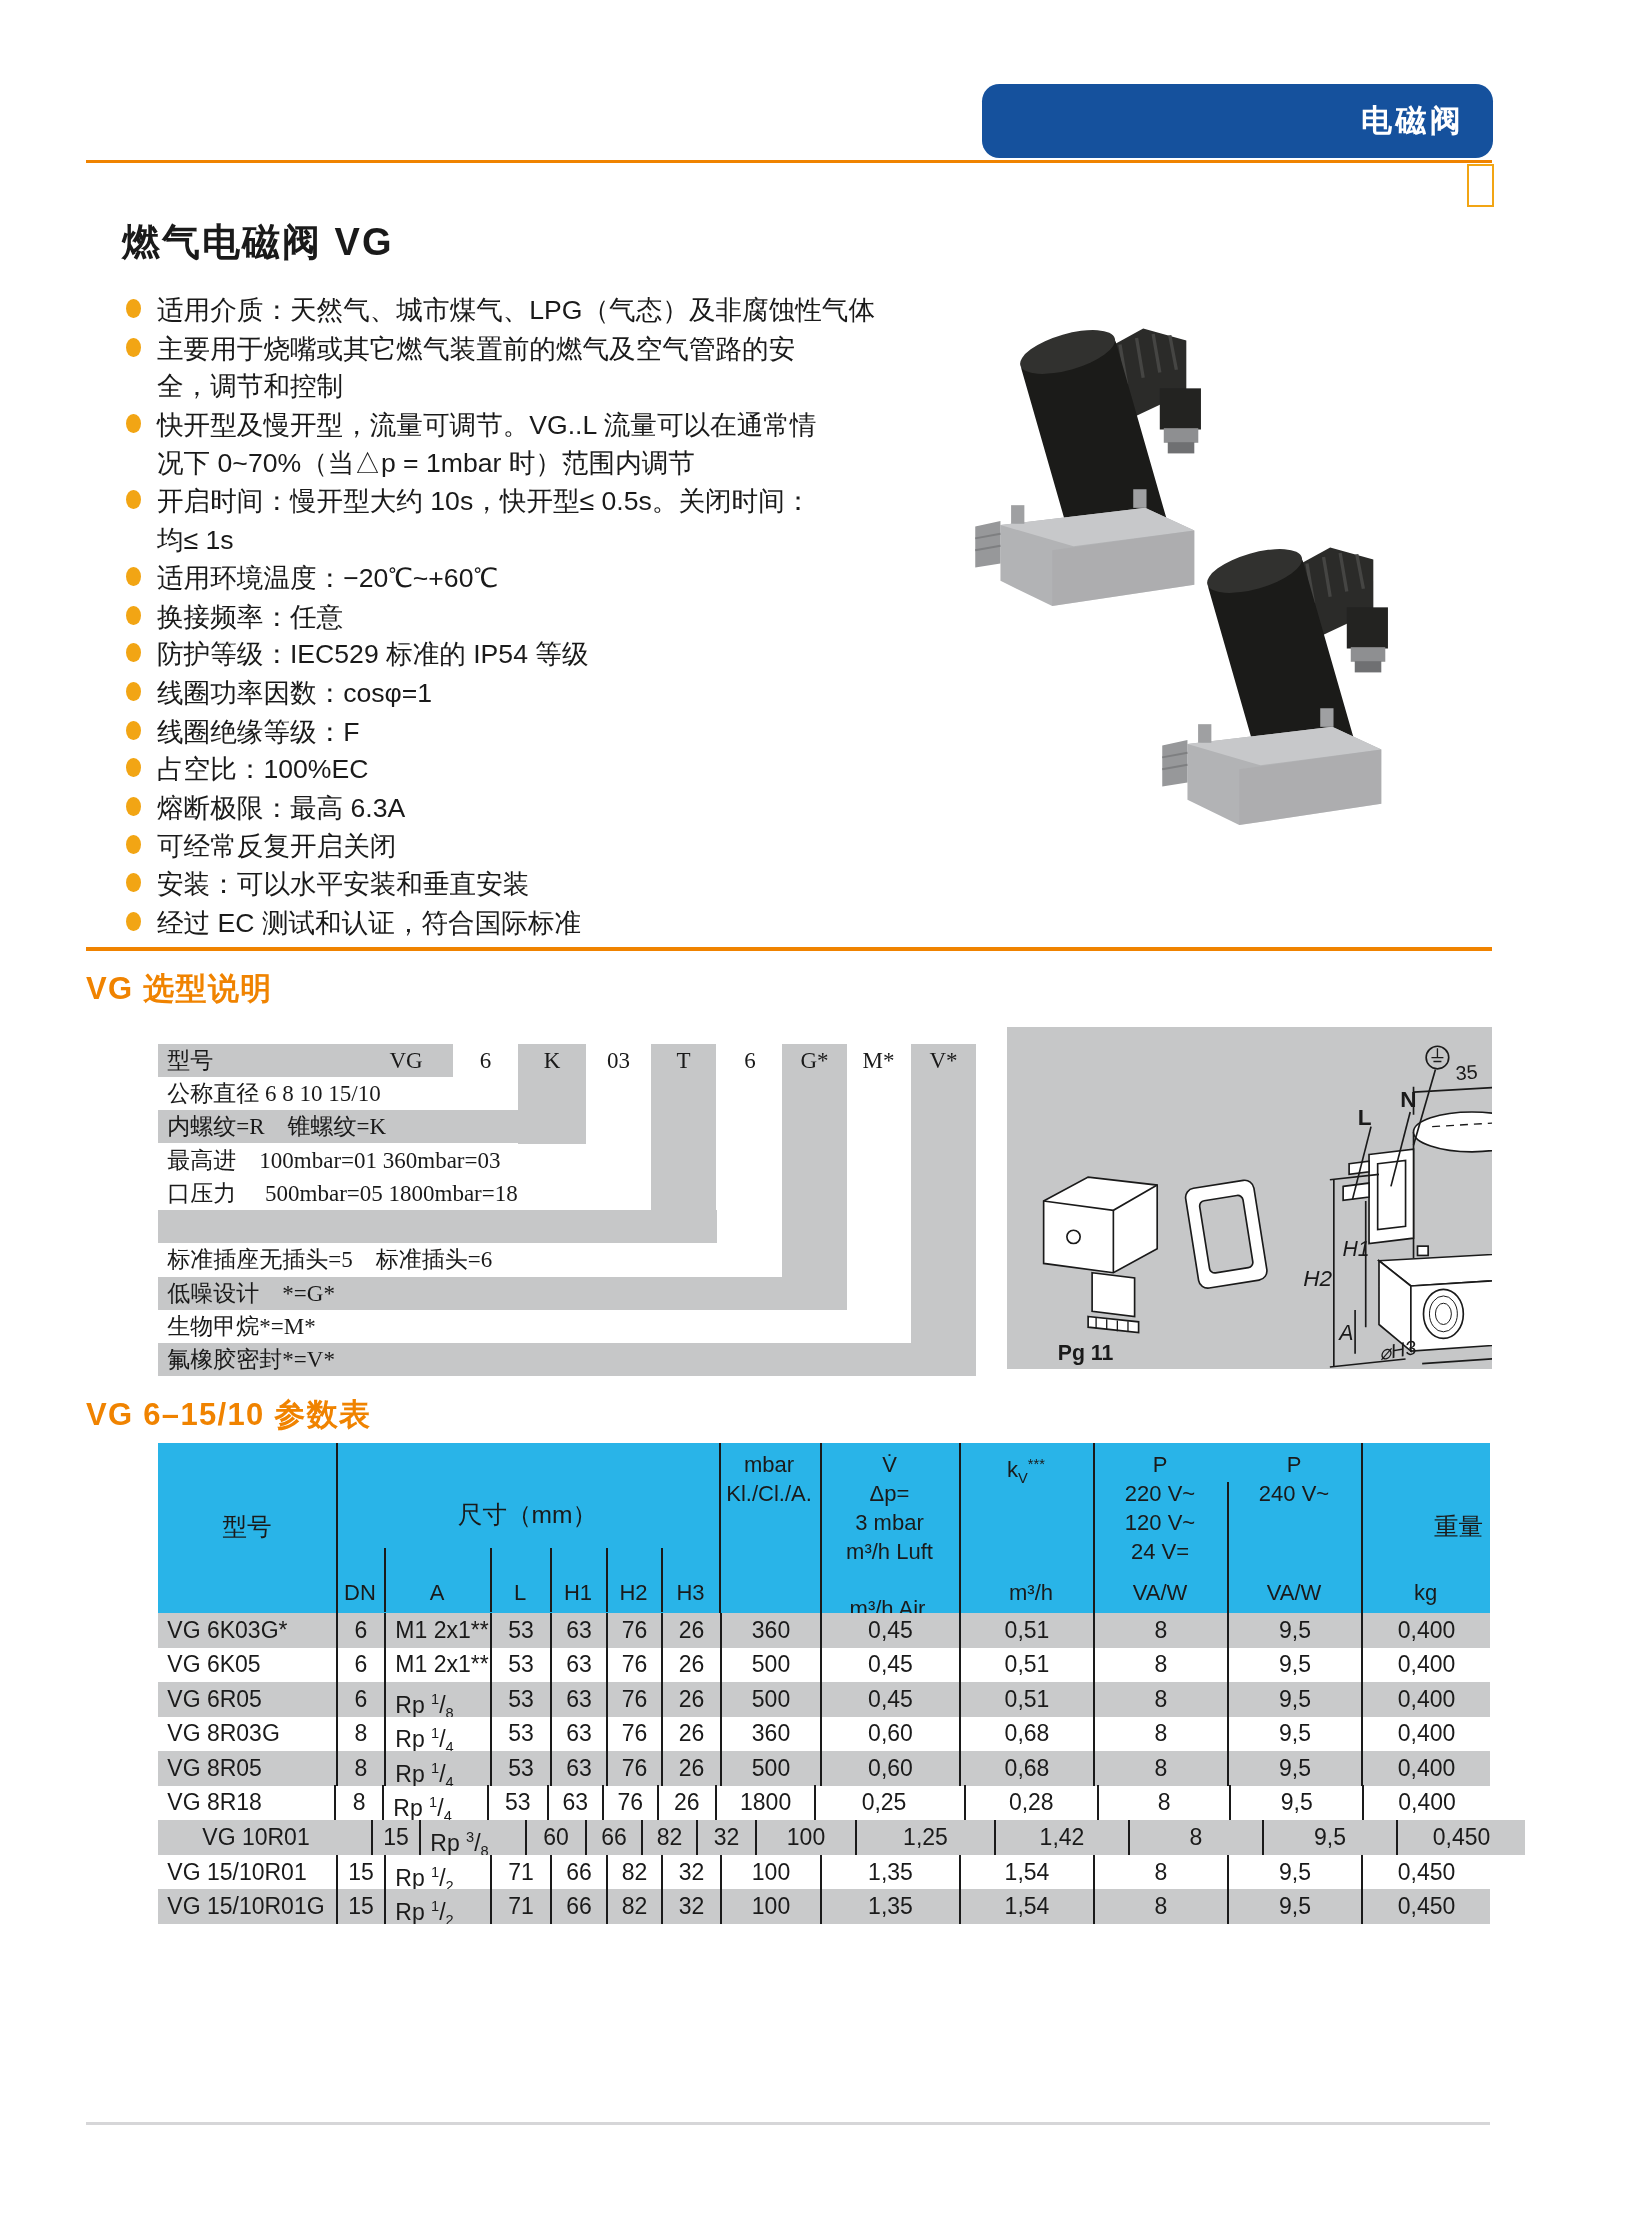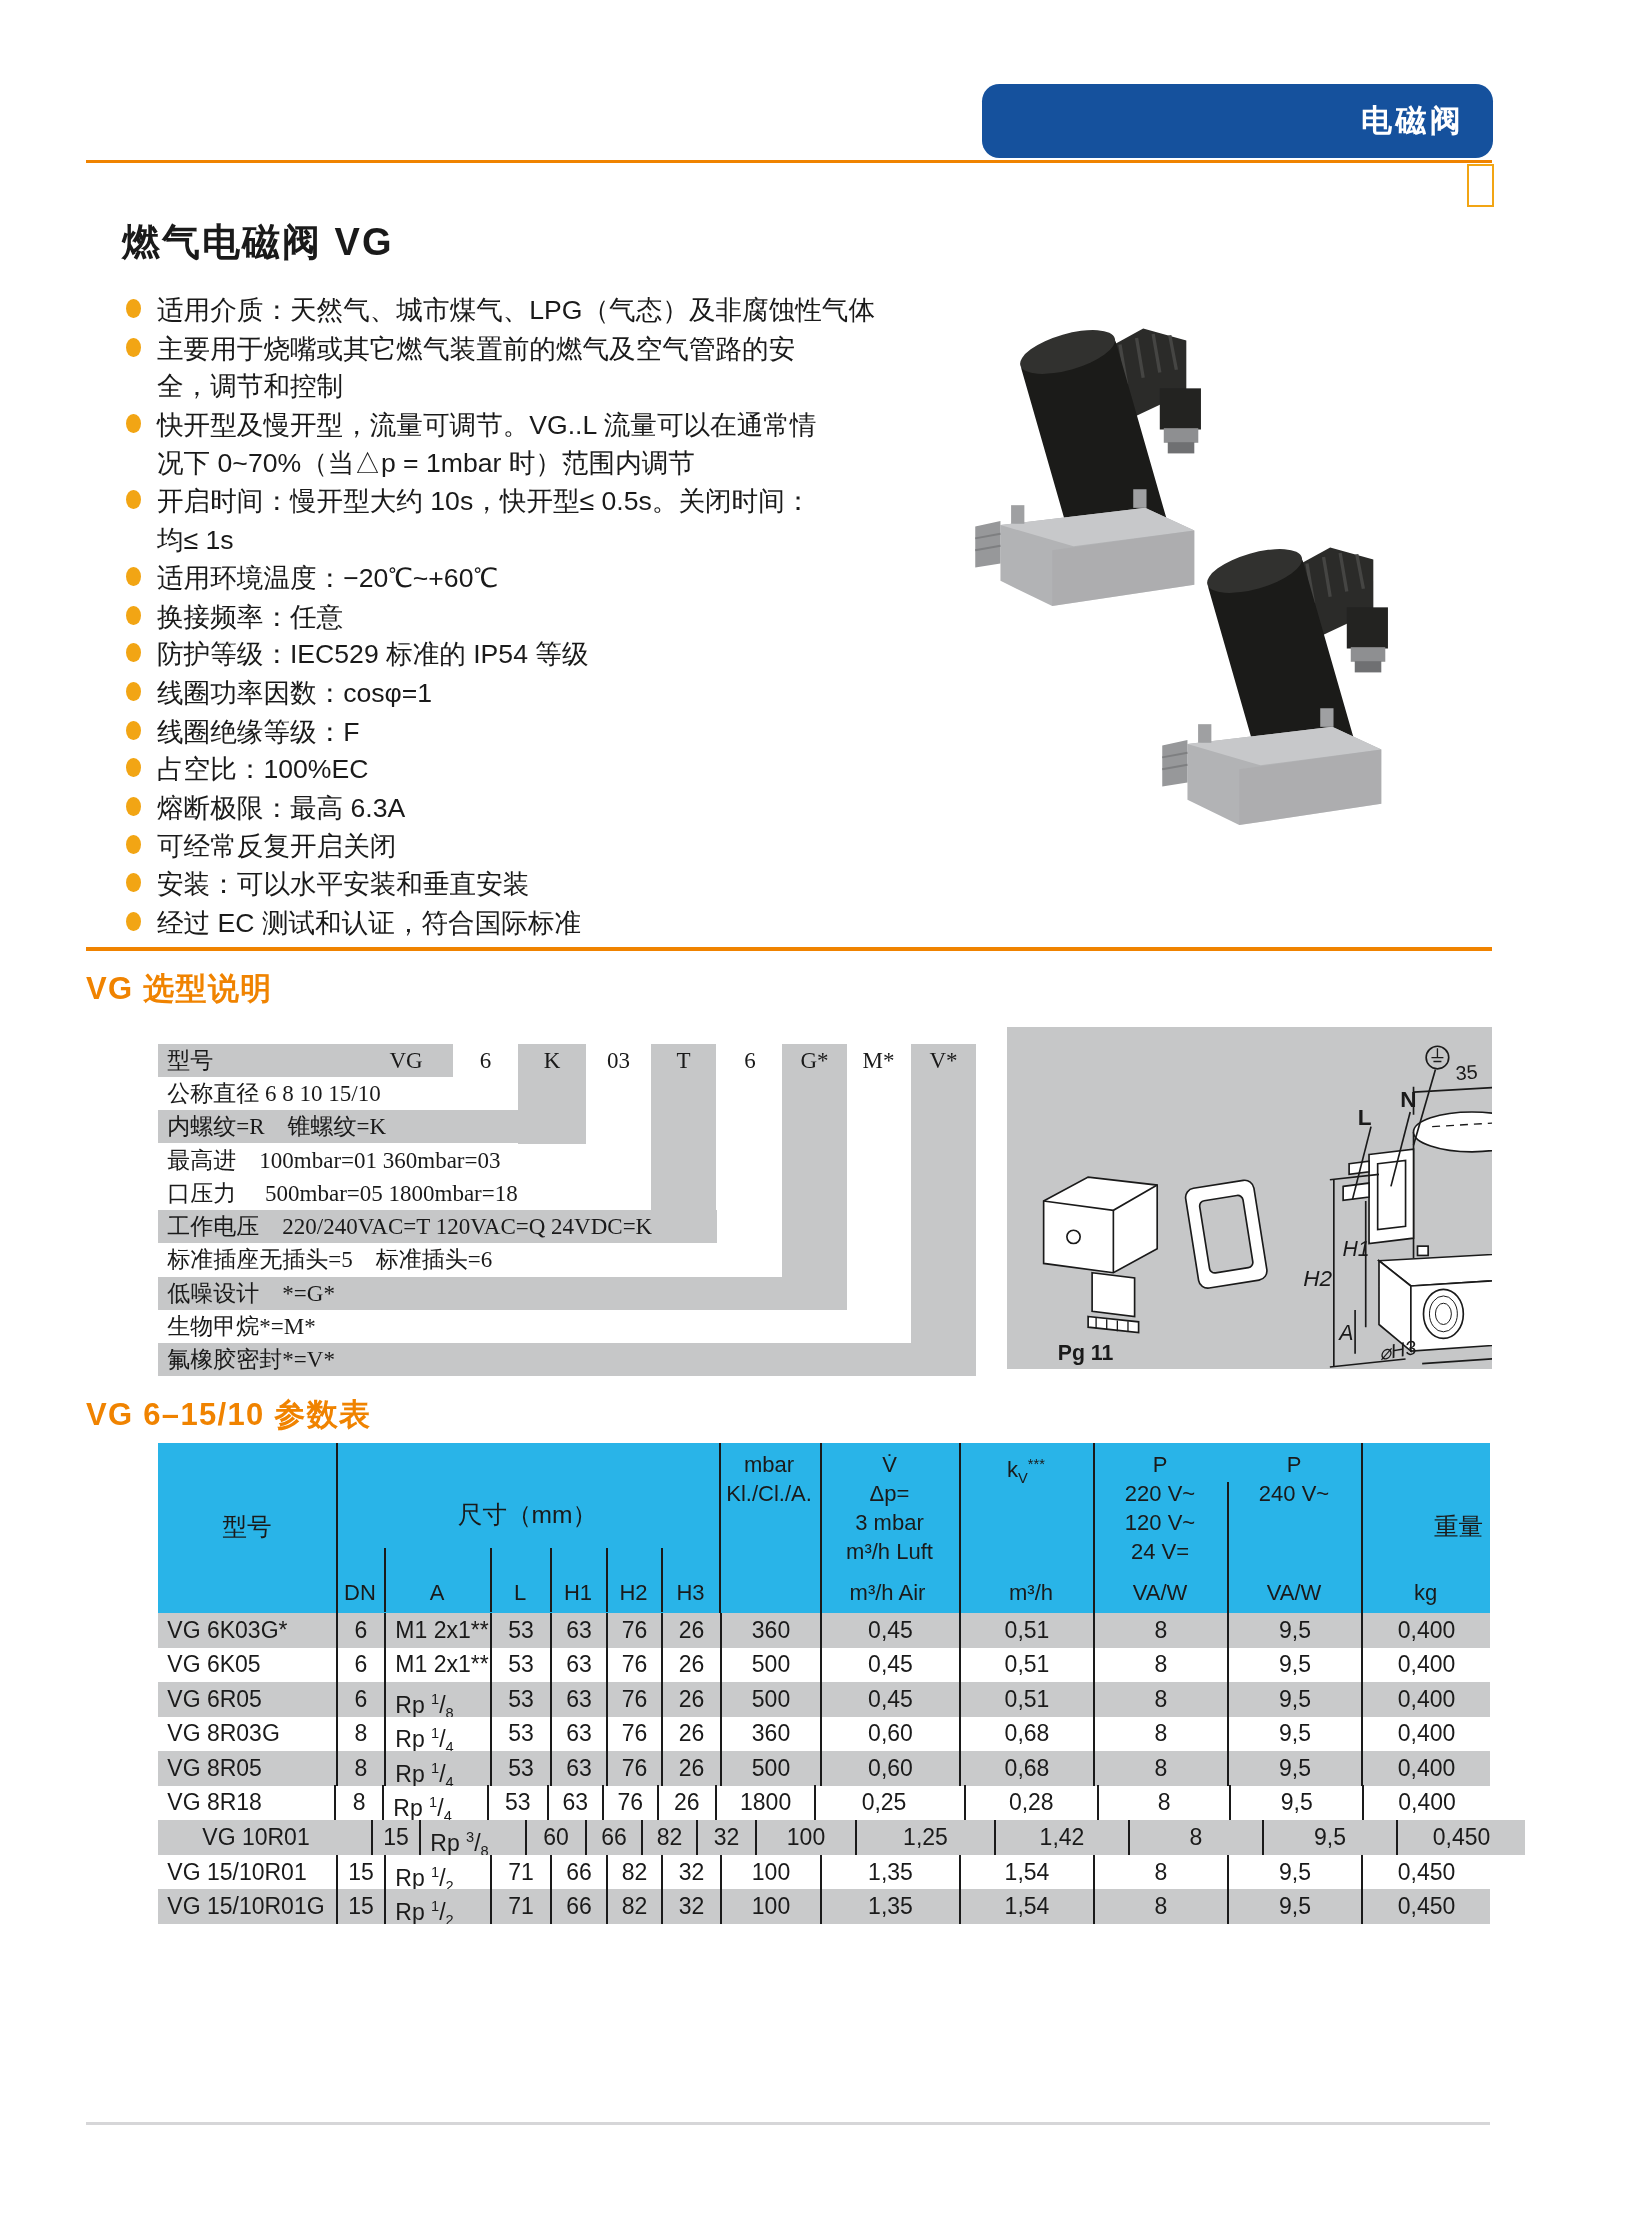--- a/index.html
+++ b/index.html
@@ -185,21 +185,20 @@
       <div class="sel-code" style="left: 428px; top: 0px; width: 65px;">03</div>
       <div class="sel-code" style="left: 493px; top: 0px; width: 65px;">T</div>
       <div class="sel-code" style="left: 559px; top: 0px; width: 66px;">6</div>
       <div class="sel-code" style="left: 624px; top: 0px; width: 65px;">G*</div>
       <div class="sel-code" style="left: 689px; top: 0px; width: 63px;">M*</div>
       <div class="sel-code" style="left: 753px; top: 0px; width: 65px;">V*</div>
       <div class="sel-text" style="top: 33px;">公称直径 6 8 10 15/10</div>
       <div class="sel-text" style="top: 66px;">内螺纹=R　锥螺纹=K</div>
       <div class="sel-text" style="top: 100px;">最高进　100mbar=01 360mbar=03</div>
       <div class="sel-text" style="top: 133px;">口压力　 500mbar=05 1800mbar=18</div>
-      <div class="sel-text" style="top: 166px;">工作电压　220/240VAC=T 120VAC=Q 24VDC=K</div>
       <div class="sel-text" style="top: 199px;">标准插座无插头=5　标准插头=6</div>
       <div class="sel-text" style="top: 233px;">低噪设计　*=G*</div>
       <div class="sel-text" style="top: 266px;">生物甲烷*=M*</div>
       <div class="sel-text" style="top: 299px;">氟橡胶密封*=V*</div>
     </div>
 
   <div id="drawing">
     <svg width="485" height="342" viewBox="0 0 730 515">
       <g stroke="#1a1a1a" stroke-width="2.5" fill="none">
 
@@ -270,21 +269,21 @@
       <div class="hcell" style="left:561px;width:100px;top:6.6px">
         <div>mbar</div>
         <div>Kl./Cl./A.</div>
       </div>
       <div class="hcell" style="left:662px;width:139px;top:6.6px">
         <div>V̇</div>
         <div>Δp=</div>
         <div>3 mbar</div>
         <div>m³/h Luft</div>
       </div>
-      <div class="hcell" style="left:662px;width:135px;top:135px">m³/h Air</div>
+      <div class="hcell" style="left:662px;width:135px;top:151px">m³/h Air</div>
       <div class="hcell" style="left:801px;width:134px;top:6.6px">
         <span>k</span><sub>V</sub><sup>***</sup>
       </div>
       <div class="hcell" style="left:801px;width:144px;top:135px">m³/h</div>
       <div class="hcell" style="left:935px;width:134px;top:6.6px">
         <div>P</div>
         <div>220 V~</div>
         <div>120 V~</div>
         <div>24 V=</div>
       </div>

